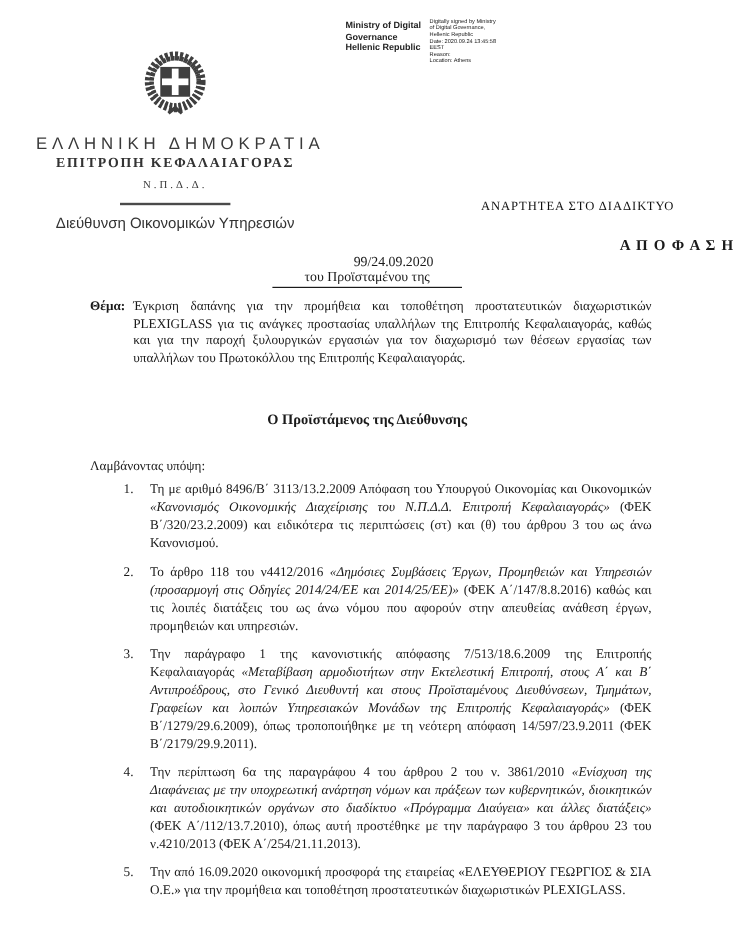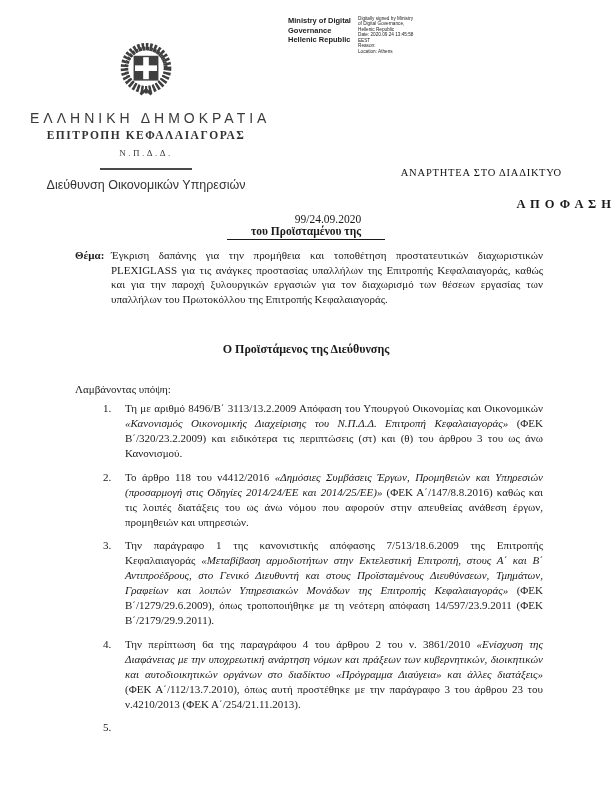--- a/index.html
+++ b/index.html
@@ -58,21 +58,21 @@
   
   .posting-note {
     position:absolute; right:50px; top:167px;
     font-family:Liberation Serif, serif;
     font-size:10.5px; letter-spacing:0.8px; color:#111;
   }
   
   .decision-heading { position:absolute; left:0; right:0; top:197px; text-align:center; }
   .decision-title { font-weight:bold; font-size:12.5px; letter-spacing:1px;text-align:right; }
   .decision-number { font-size:11.5px; margin-top:1px;padding-left:44px; }
-  .decision-issuer { font-weight:bold; font-size:11.5px; }
+  .decision-issuer { font-weight:normal; font-size:11.5px; }
   .heading-underline { width:158px; border-bottom:1.3px solid #1a1a1a; margin:2px auto 0; }
   
   .subject {
     position:absolute; left:75px; top:248px; width:468px;
     display:flex; font-size:11px; line-height:14.6px;
   }
   .subject-label { font-weight:bold; width:36px; flex:0 0 36px; }
   .subject-text { flex:1; text-align:justify; }
   
   .section-heading {
@@ -154,16 +154,16 @@
 
   <div class="section-heading">Ο Προϊστάμενος της Διεύθυνσης</div>
 
   <div class="considering">Λαμβάνοντας υπόψη:</div>
 
   <ol class="list">
       <li><span class="num">1.</span><span>Τη με αριθμό 8496/Β΄ 3113/13.2.2009 Απόφαση του Υπουργού Οικονομίας και Οικονομικών </span><span class="it">«Κανονισμός Οικονομικής Διαχείρισης του Ν.Π.Δ.Δ. Επιτροπή Κεφαλαιαγοράς»</span><span> (ΦΕΚ Β΄/320/23.2.2009) και ειδικότερα τις περιπτώσεις (στ) και (θ) του άρθρου 3 του ως άνω Κανονισμού.</span></li>
       <li><span class="num">2.</span><span>Το άρθρο 118 του ν4412/2016 </span><span class="it">«Δημόσιες Συμβάσεις Έργων, Προμηθειών και Υπηρεσιών (προσαρμογή στις Οδηγίες 2014/24/ΕΕ και 2014/25/ΕΕ)»</span><span> (ΦΕΚ Α΄/147/8.8.2016) καθώς και τις λοιπές διατάξεις του ως άνω νόμου που αφορούν στην απευθείας ανάθεση έργων, προμηθειών και υπηρεσιών.</span></li>
       <li><span class="num">3.</span><span>Την παράγραφο 1 της κανονιστικής απόφασης 7/513/18.6.2009 της Επιτροπής Κεφαλαιαγοράς </span><span class="it">«Μεταβίβαση αρμοδιοτήτων στην Εκτελεστική Επιτροπή, στους Α΄ και Β΄ Αντιπροέδρους, στο Γενικό Διευθυντή και στους Προϊσταμένους Διευθύνσεων, Τμημάτων, Γραφείων και λοιπών Υπηρεσιακών Μονάδων της Επιτροπής Κεφαλαιαγοράς»</span><span> (ΦΕΚ Β΄/1279/29.6.2009), όπως τροποποιήθηκε με τη νεότερη απόφαση 14/597/23.9.2011 (ΦΕΚ Β΄/2179/29.9.2011).</span></li>
       <li><span class="num">4.</span><span>Την περίπτωση 6α της παραγράφου 4 του άρθρου 2 του ν. 3861/2010 </span><span class="it">«Ενίσχυση της Διαφάνειας με την υποχρεωτική ανάρτηση νόμων και πράξεων των κυβερνητικών, διοικητικών και αυτοδιοικητικών οργάνων στο διαδίκτυο «Πρόγραμμα Διαύγεια» και άλλες διατάξεις»</span><span> (ΦΕΚ Α΄/112/13.7.2010), όπως αυτή προστέθηκε με την παράγραφο 3 του άρθρου 23 του ν.4210/2013 (ΦΕΚ Α΄/254/21.11.2013).</span></li>
-      <li><span class="num">5.</span></li>
+      <li><span class="num">5.</span><span>Την από 16.09.2020 οικονομική προσφορά της εταιρείας «ΕΛΕΥΘΕΡΙΟΥ ΓΕΩΡΓΙΟΣ &amp; ΣΙΑ Ο.Ε.» για την προμήθεια και τοποθέτηση προστατευτικών διαχωριστικών PLEXIGLASS.</span></li>
     </ol>
 
 </div>
 
 </body></html>

